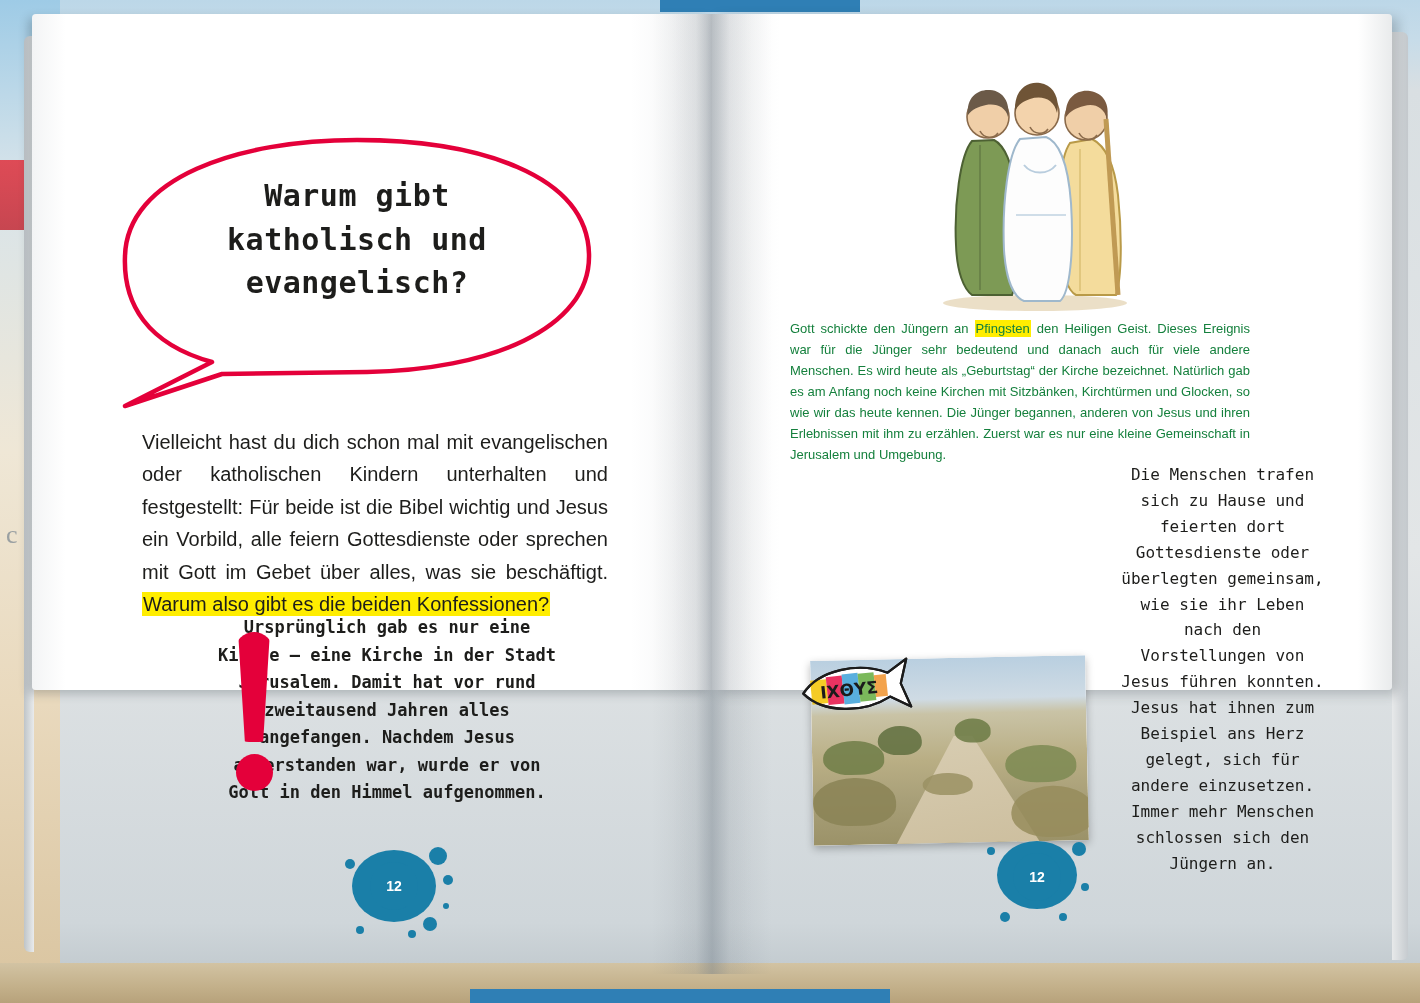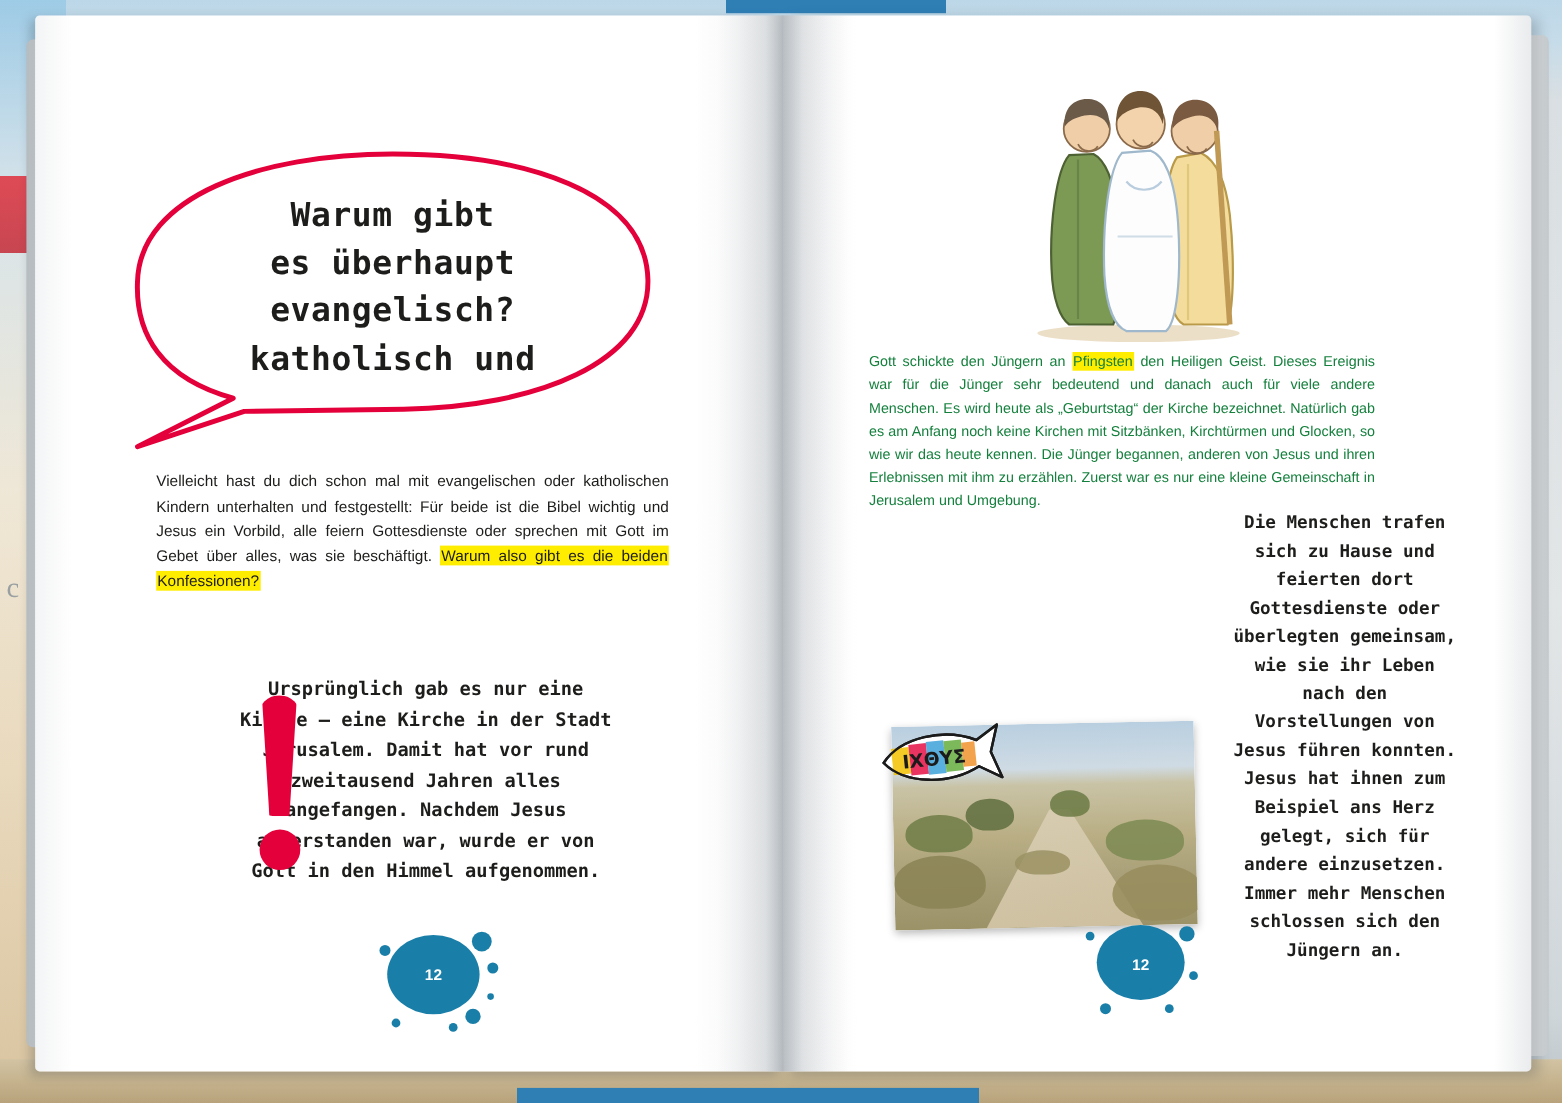--- a/index.html
+++ b/index.html
@@ -71,21 +71,21 @@
 
   
   .book {
     position: absolute;
     left: 24px; top: 14px;
     width: 1370px; height: 960px;
   }
   .page {
     position: absolute;
     top: 0;
-    width: 680px; height: 960px;
+    width: 680px; height: 676px;
     background: #ffffff;
   }
   .page-left {
     left: 8px;
     border-radius: 4px 0 0 4px;
     box-shadow: -4px 4px 10px rgba(40,50,60,.25);
     background: linear-gradient(90deg,#f3f4f5 0%, #ffffff 5%, #ffffff 88%, #f0f1f2 100%);
   }
   .page-right {
     left: 688px;
@@ -132,21 +132,21 @@
     font-size: 30px;
     line-height: 1.45;
     color: #1d1d1b;
     letter-spacing: .5px;
   }
 
   .body-text {
     position: absolute;
     left: 110px; top: 412px;
     width: 466px;
-    font-size: 14px;
+    font-size: 20px;
     line-height: 1.62;
     color: #1d1d1b;
     text-align: justify;
     font-family: "Liberation Sans", sans-serif;
   }
   .hl {
     background: #ffed00;
     padding: 1px 1px;
     box-decoration-break: clone;
     -webkit-box-decoration-break: clone;
@@ -226,21 +226,21 @@
     line-height: 1.62;
     color: #15803d;
     text-align: justify;
   }
 
   .side-column {
     position: absolute;
     left: 1120px; top: 462px;
     width: 205px;
     font-family: "DejaVu Sans Mono", monospace;
-    font-weight: bold;
+    font-weight: normal;
     font-size: 16px;
     line-height: 1.62;
     color: #1d1d1b;
     text-align: center;
   }
 
   .photo {
     position: absolute;
     left: 812px; top: 658px;
     width: 275px; height: 185px;
@@ -310,23 +310,22 @@
     <div class="page-edge-right"></div>
 
     <div class="page page-left">
 
       <div class="speech-wrap">
         <svg class="speech-svg" width="480" height="275" viewBox="0 0 480 275">
           <path d="M240 6 C360 6 470 40 472 120 C474 196 370 236 250 238 L105 240 L8 272 L95 228 C30 210 6 170 8 122 C10 44 120 6 240 6 Z" fill="#ffffff" stroke="#e4003a" stroke-width="4.5" stroke-linejoin="round"></path>
         </svg>
         <div class="speech-text">
           <div>Warum gibt</div>
-          <div>es überhaupt</div>
+          <div>katholisch und</div>
           <div>evangelisch?</div>
-          <div>katholisch und</div>
         </div>
       </div>
 
       <div class="body-text">
         <span>Vielleicht hast du dich schon mal mit evangelischen oder katholischen Kindern unterhalten und festgestellt: Für beide ist die Bibel wichtig und Jesus ein Vorbild, alle feiern Gottesdienste oder sprechen mit Gott im Gebet über alles, was sie beschäftigt. </span><span class="hl">Warum also gibt es die beiden Konfessionen?</span>
       </div>
 
       <div class="excl-block">
         <div class="excl-mark">
           <div class="excl-bar"></div>

